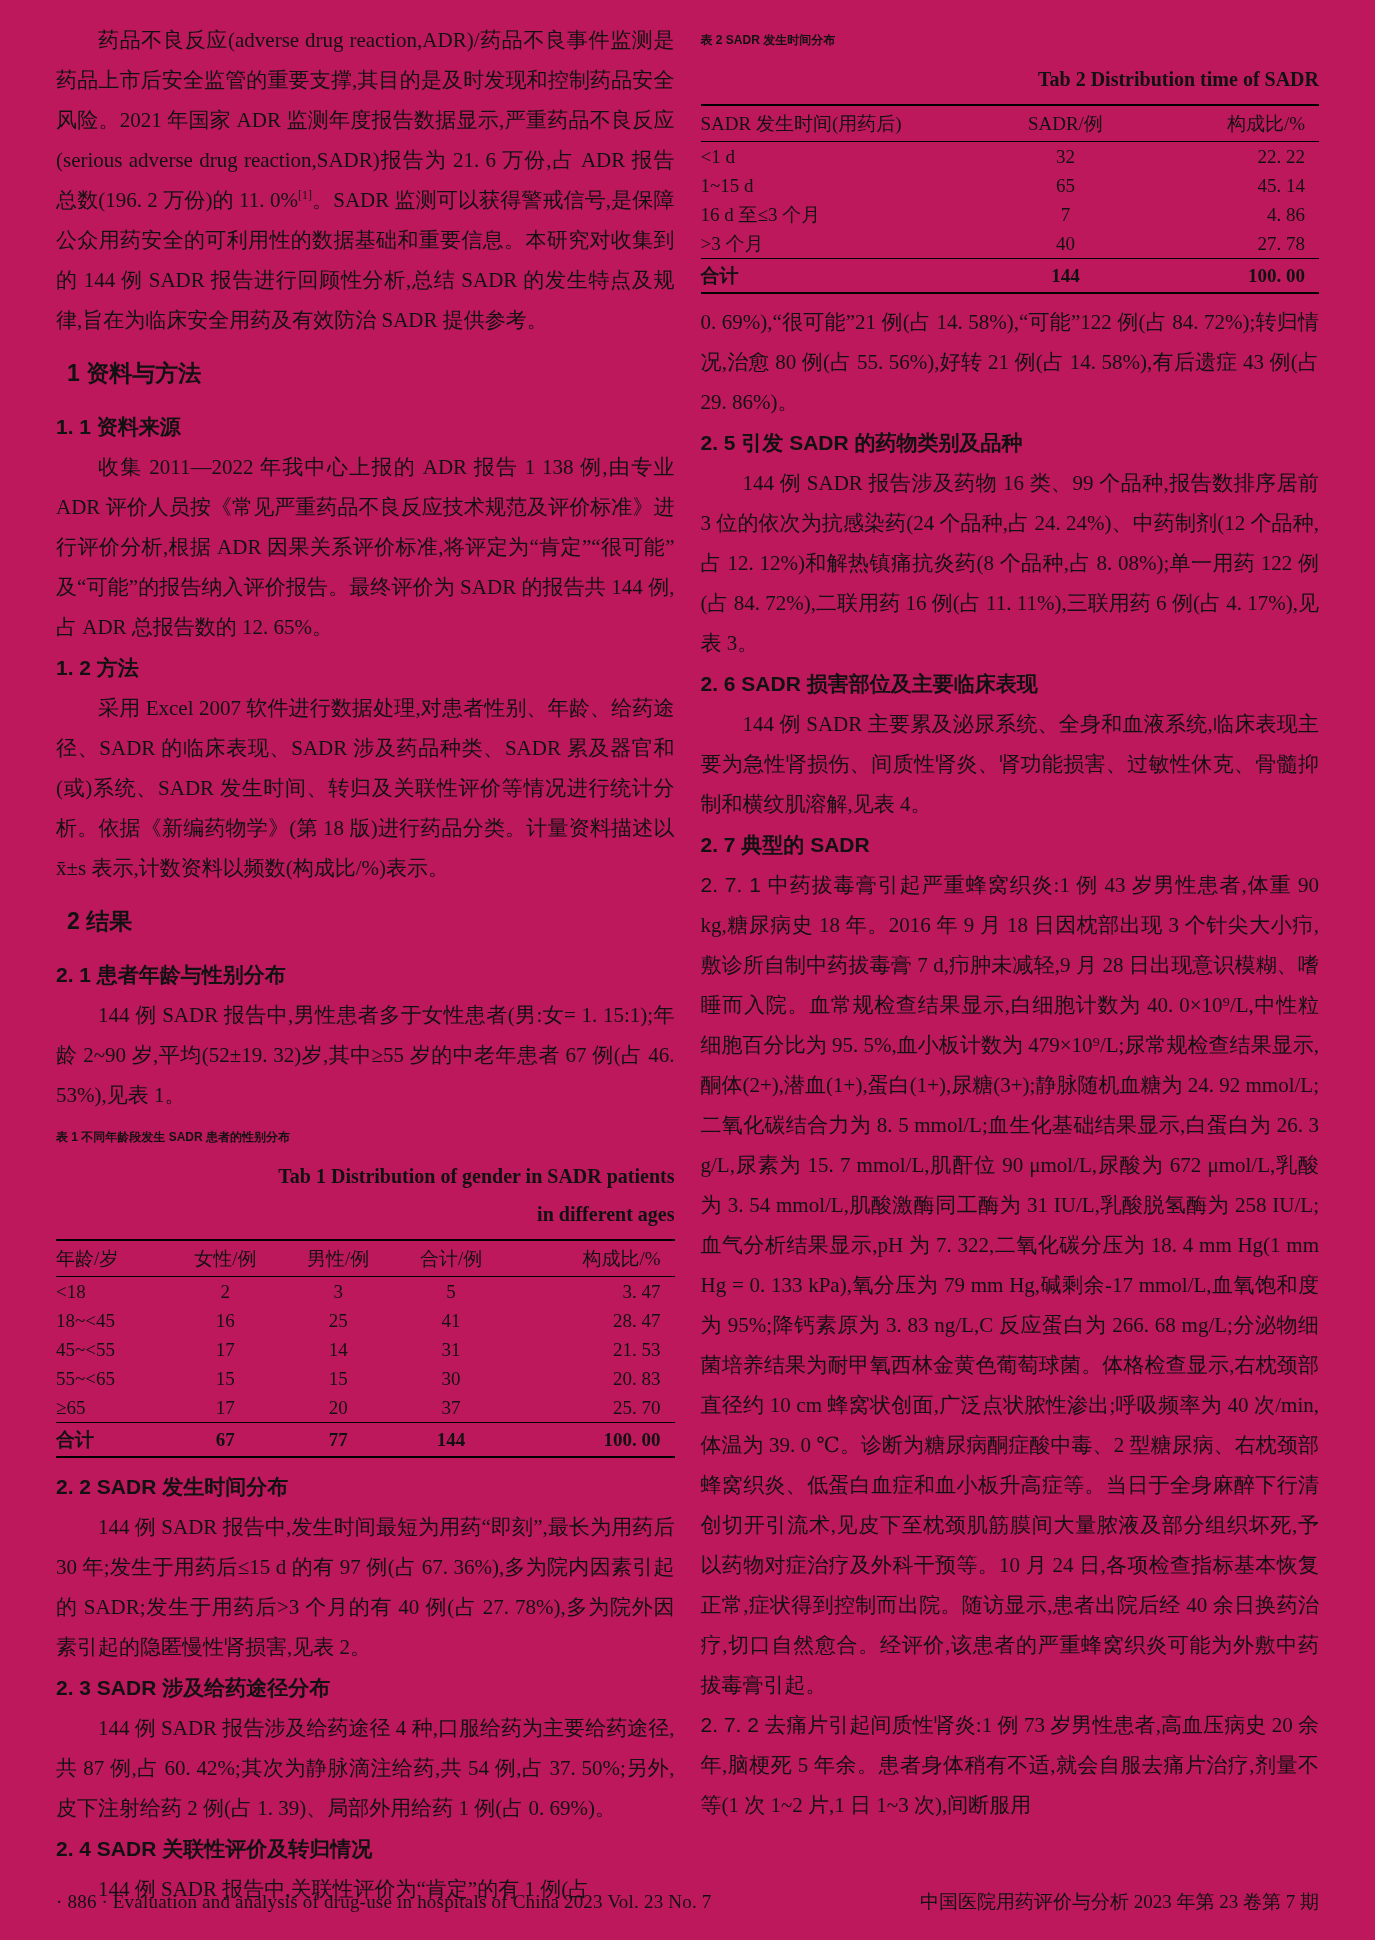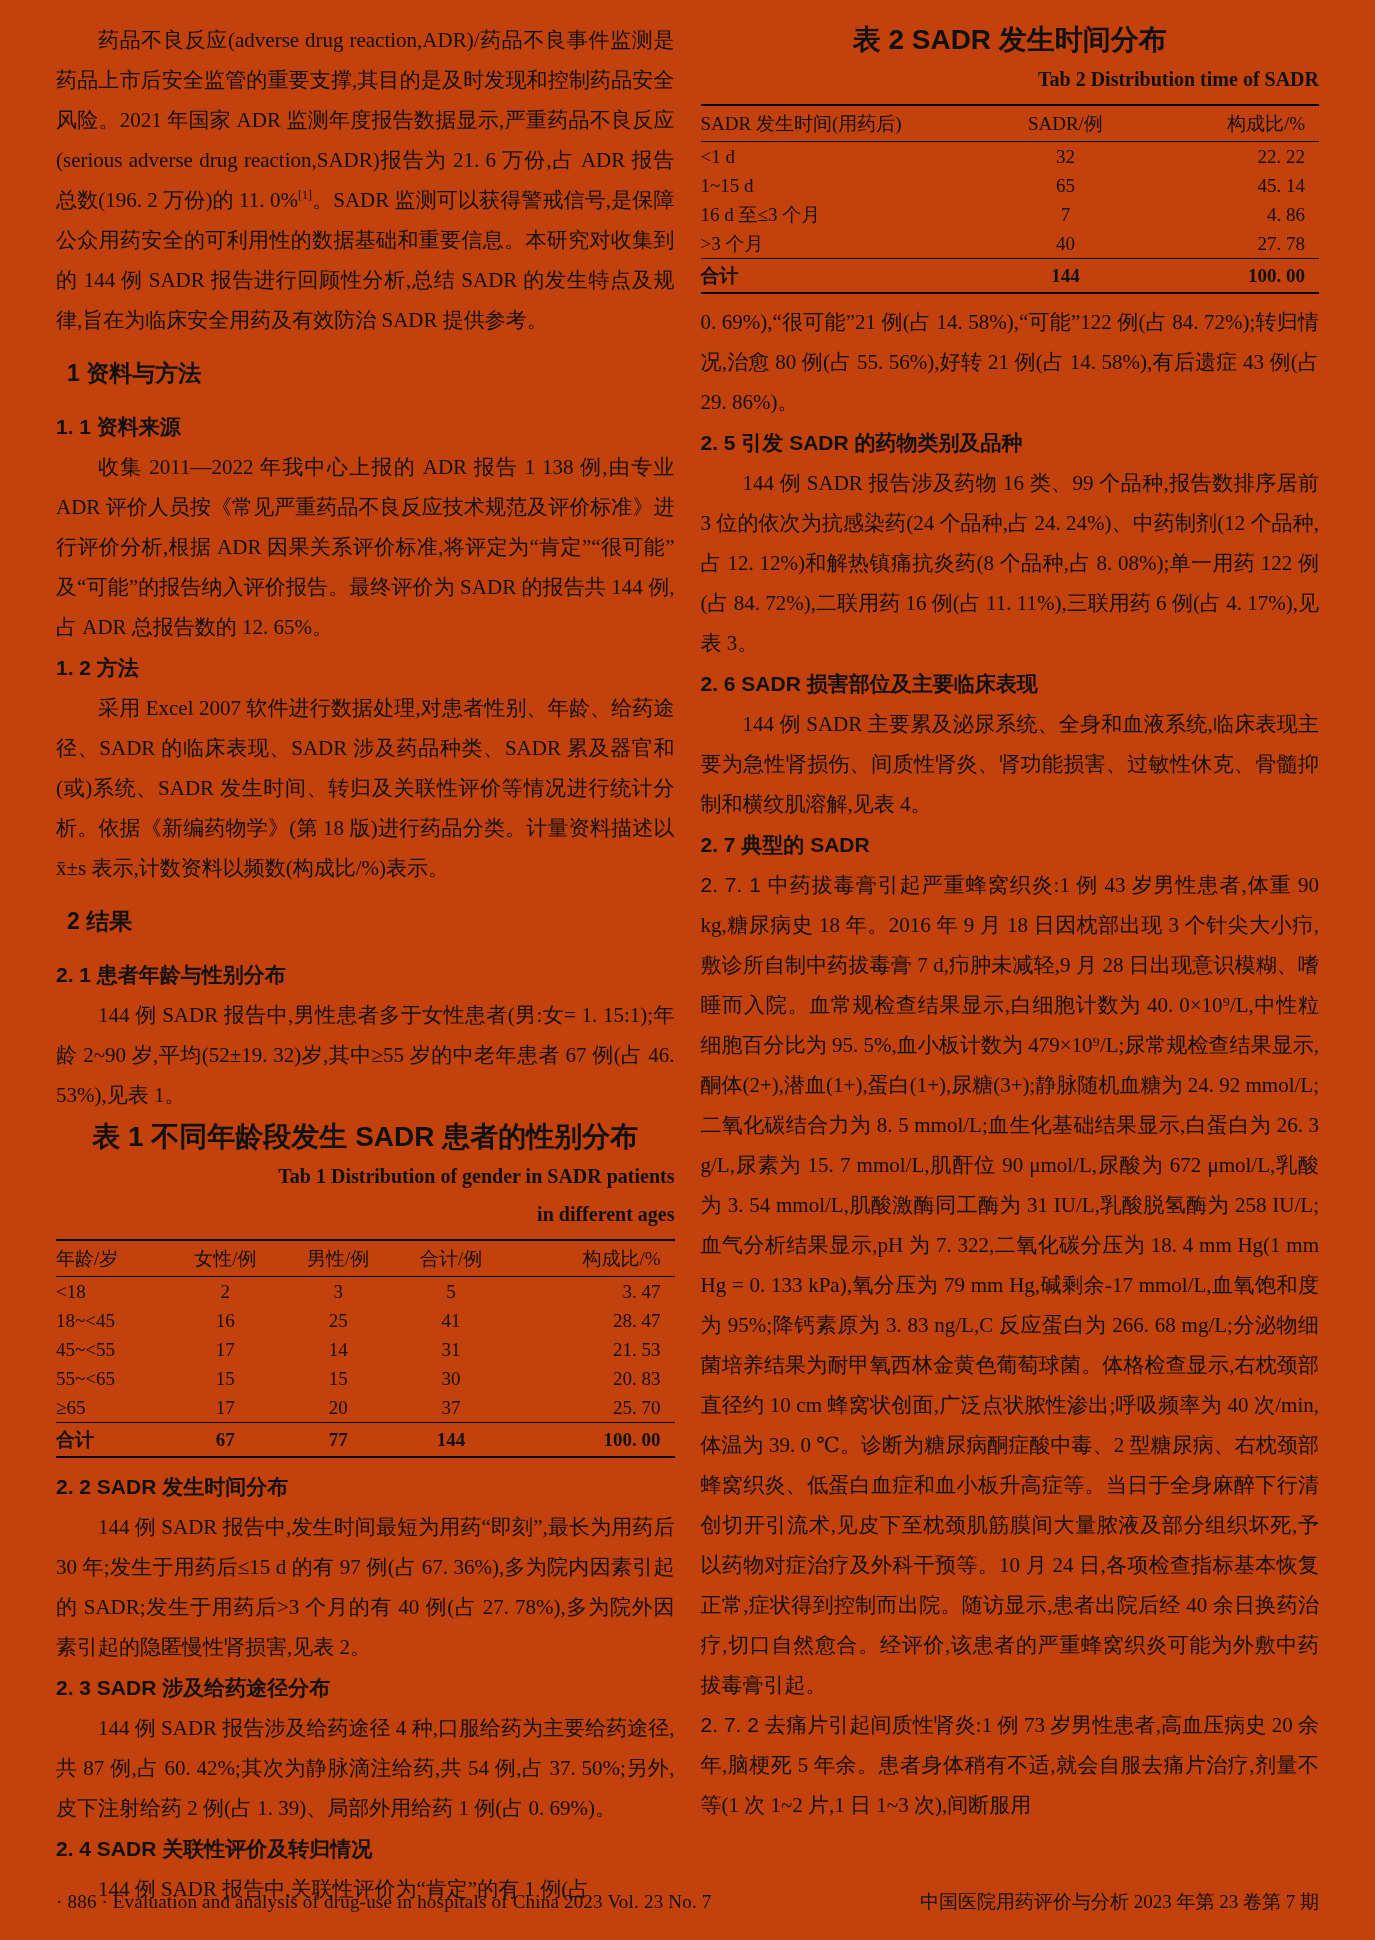--- a/index.html
+++ b/index.html
@@ -1,28 +1,28 @@
 <!DOCTYPE html>
 <html lang="zh"><head>
 <meta charset="utf-8">
 <style>
   html,body{margin:0;padding:0;background:#ffffff;}
-  .page{position:relative;width:1375px;height:1940px;background:#c2410c;color:#111;
+  .page{position:relative;width:1375px;height:1940px;background:#be185d;color:#111;
         font-family:"Liberation Serif","DejaVu Serif",serif;overflow:hidden;}
   .columns{display:flex;gap:26px;padding:20px 56px 0 56px;}
   .col{width:619px;}
   .body{font-size:21px;line-height:40px;text-align:justify;margin:0;}
   .indent{text-indent:2em;}
   .sec1{font-size:23px;font-weight:700;line-height:44px;margin:11px;
         font-family:"Liberation Sans","DejaVu Sans",sans-serif;}
   .sec2{font-size:21px;font-weight:700;line-height:41px;margin:0;
         font-family:"Liberation Sans","DejaVu Sans",sans-serif;}
   sup{font-size:12px;vertical-align:super;line-height:0;}
   .runin{font-family:"Liberation Sans","DejaVu Sans",sans-serif;font-weight:400;margin-right:6px;}
-  .tcap-cn{text-align:center;font-weight:700;font-size:28px;line-height:40px;margin:0;
+  .tcap-cn{text-align:left;font-weight:700;font-size:12px;line-height:40px;margin:0;
            font-family:"Liberation Sans","DejaVu Sans",sans-serif;}
   .tcap-en{text-align:right;font-weight:700;font-size:20px;line-height:38px;margin:0;}
   table{width:100%;border-collapse:collapse;font-size:19px;margin:6px 0 8px 0;
         border-top:2.5px solid #000;border-bottom:2.5px solid #000;}
   th,td{font-weight:400;padding:4px 0;line-height:21px;margin-top:20px;}
   thead th{border-bottom:1.5px solid #000;padding:7px 0;}
   tfoot td{border-top:1px solid #000;padding:6px 0;font-weight:bold;}
   .c-left{text-align:left;}
   .c-center{text-align:center;}
   .c-right{text-align:right;padding-right:14px;}

